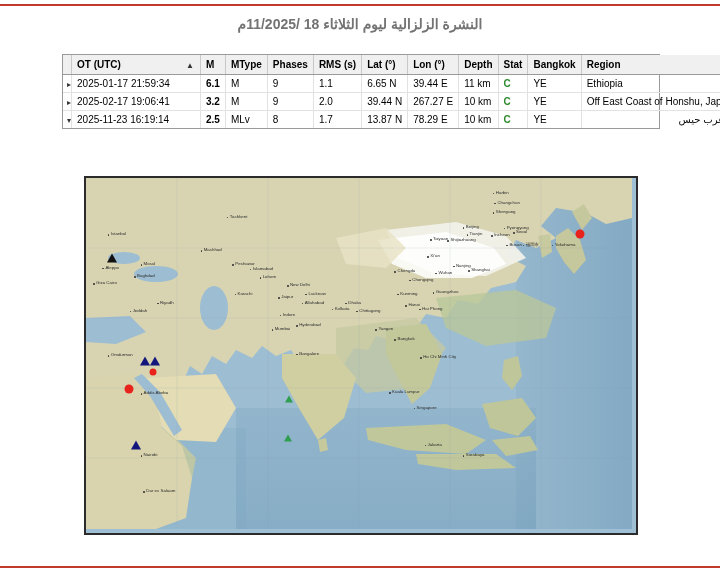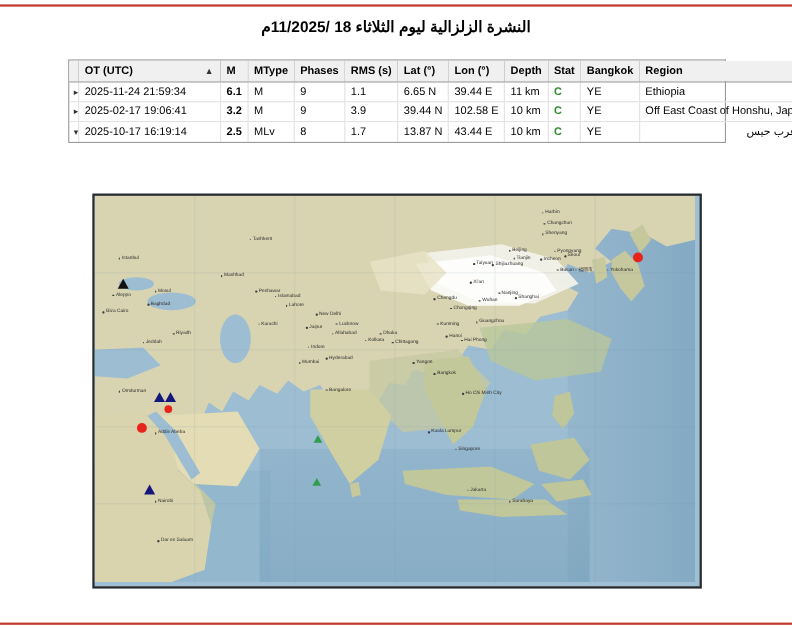--- a/index.html
+++ b/index.html
@@ -14,21 +14,21 @@
     position:absolute;left:0;top:0;width:720px;height:571px;
     background:#ffffff;
   }
   
   .rule-top{position:absolute;left:0;top:4px;width:720px;height:2px;background:#c0392b;}
   .rule-bottom{position:absolute;left:0;top:566px;width:720px;height:2px;background:#c0392b;}
 
   .title{
     position:absolute;left:0;top:16px;width:720px;
     text-align:center;
-    font-size:14px;font-weight:bold;color:#000000;
+    font-size:14px;font-weight:bold;color:#737373;
     direction:rtl;
   }
 
   
   .table-wrap{
     position:absolute;left:62px;top:54px;width:596px;
     border:1px solid #9a9a9a;
     background:#ffffff;
     box-shadow:0 0 0 1px #ffffff;
   }
@@ -129,59 +129,59 @@
           <th>Stat</th>
           <th>Bangkok</th>
           <th>Region</th>
         </tr>
       </thead>
       <tbody>
         <tr>
           <td class="col-exp">
             <span class="arrow">▸</span>
           </td>
-          <td class="c-ot">2025-11-24 21:59:34</td>
+          <td class="c-ot">2025-01-17 21:59:34</td>
           <td class="c-m">6.1</td>
           <td>M</td>
           <td class="c-num">9</td>
           <td class="c-num">1.1</td>
           <td>6.65 N</td>
           <td>39.44 E</td>
           <td>11 km</td>
           <td class="stat">C</td>
           <td>YE</td>
           <td>Ethiopia</td>
         </tr>
         <tr>
           <td class="col-exp">
             <span class="arrow">▸</span>
           </td>
           <td class="c-ot">2025-02-17 19:06:41</td>
           <td class="c-m">3.2</td>
           <td>M</td>
           <td class="c-num">9</td>
-          <td class="c-num">3.9</td>
+          <td class="c-num">2.0</td>
           <td>39.44 N</td>
-          <td>102.58 E</td>
+          <td>267.27 E</td>
           <td>10 km</td>
           <td class="stat">C</td>
           <td>YE</td>
           <td>Off East Coast of Honshu, Japan</td>
         </tr>
         <tr>
           <td class="col-exp">
             <span class="arrow">▾</span>
           </td>
-          <td class="c-ot">2025-10-17 16:19:14</td>
+          <td class="c-ot">2025-11-23 16:19:14</td>
           <td class="c-m">2.5</td>
           <td>MLv</td>
           <td class="c-num">8</td>
           <td class="c-num">1.7</td>
           <td>13.87 N</td>
-          <td>43.44 E</td>
+          <td>78.29 E</td>
           <td>10 km</td>
           <td class="stat">C</td>
           <td>YE</td>
           <td class="rtl">ج غرب حيس</td>
         </tr>
       </tbody>
     </table>
   </div>
 
   <div class="map-frame">

